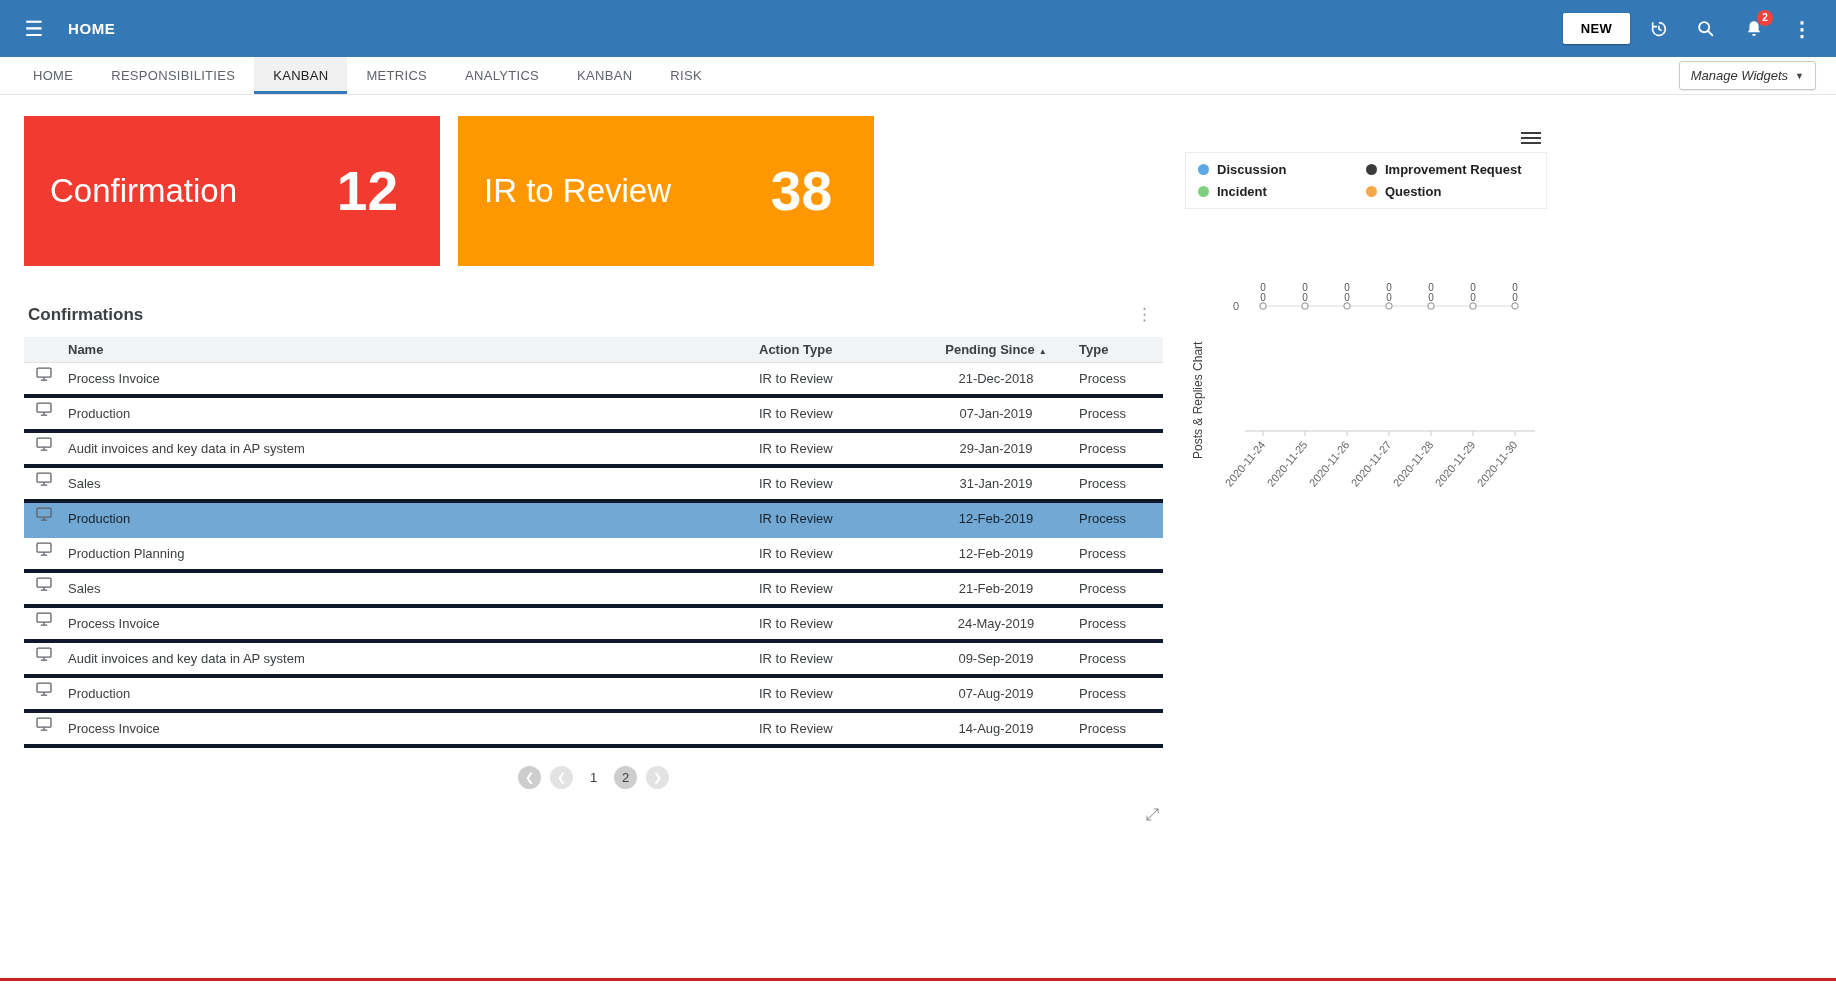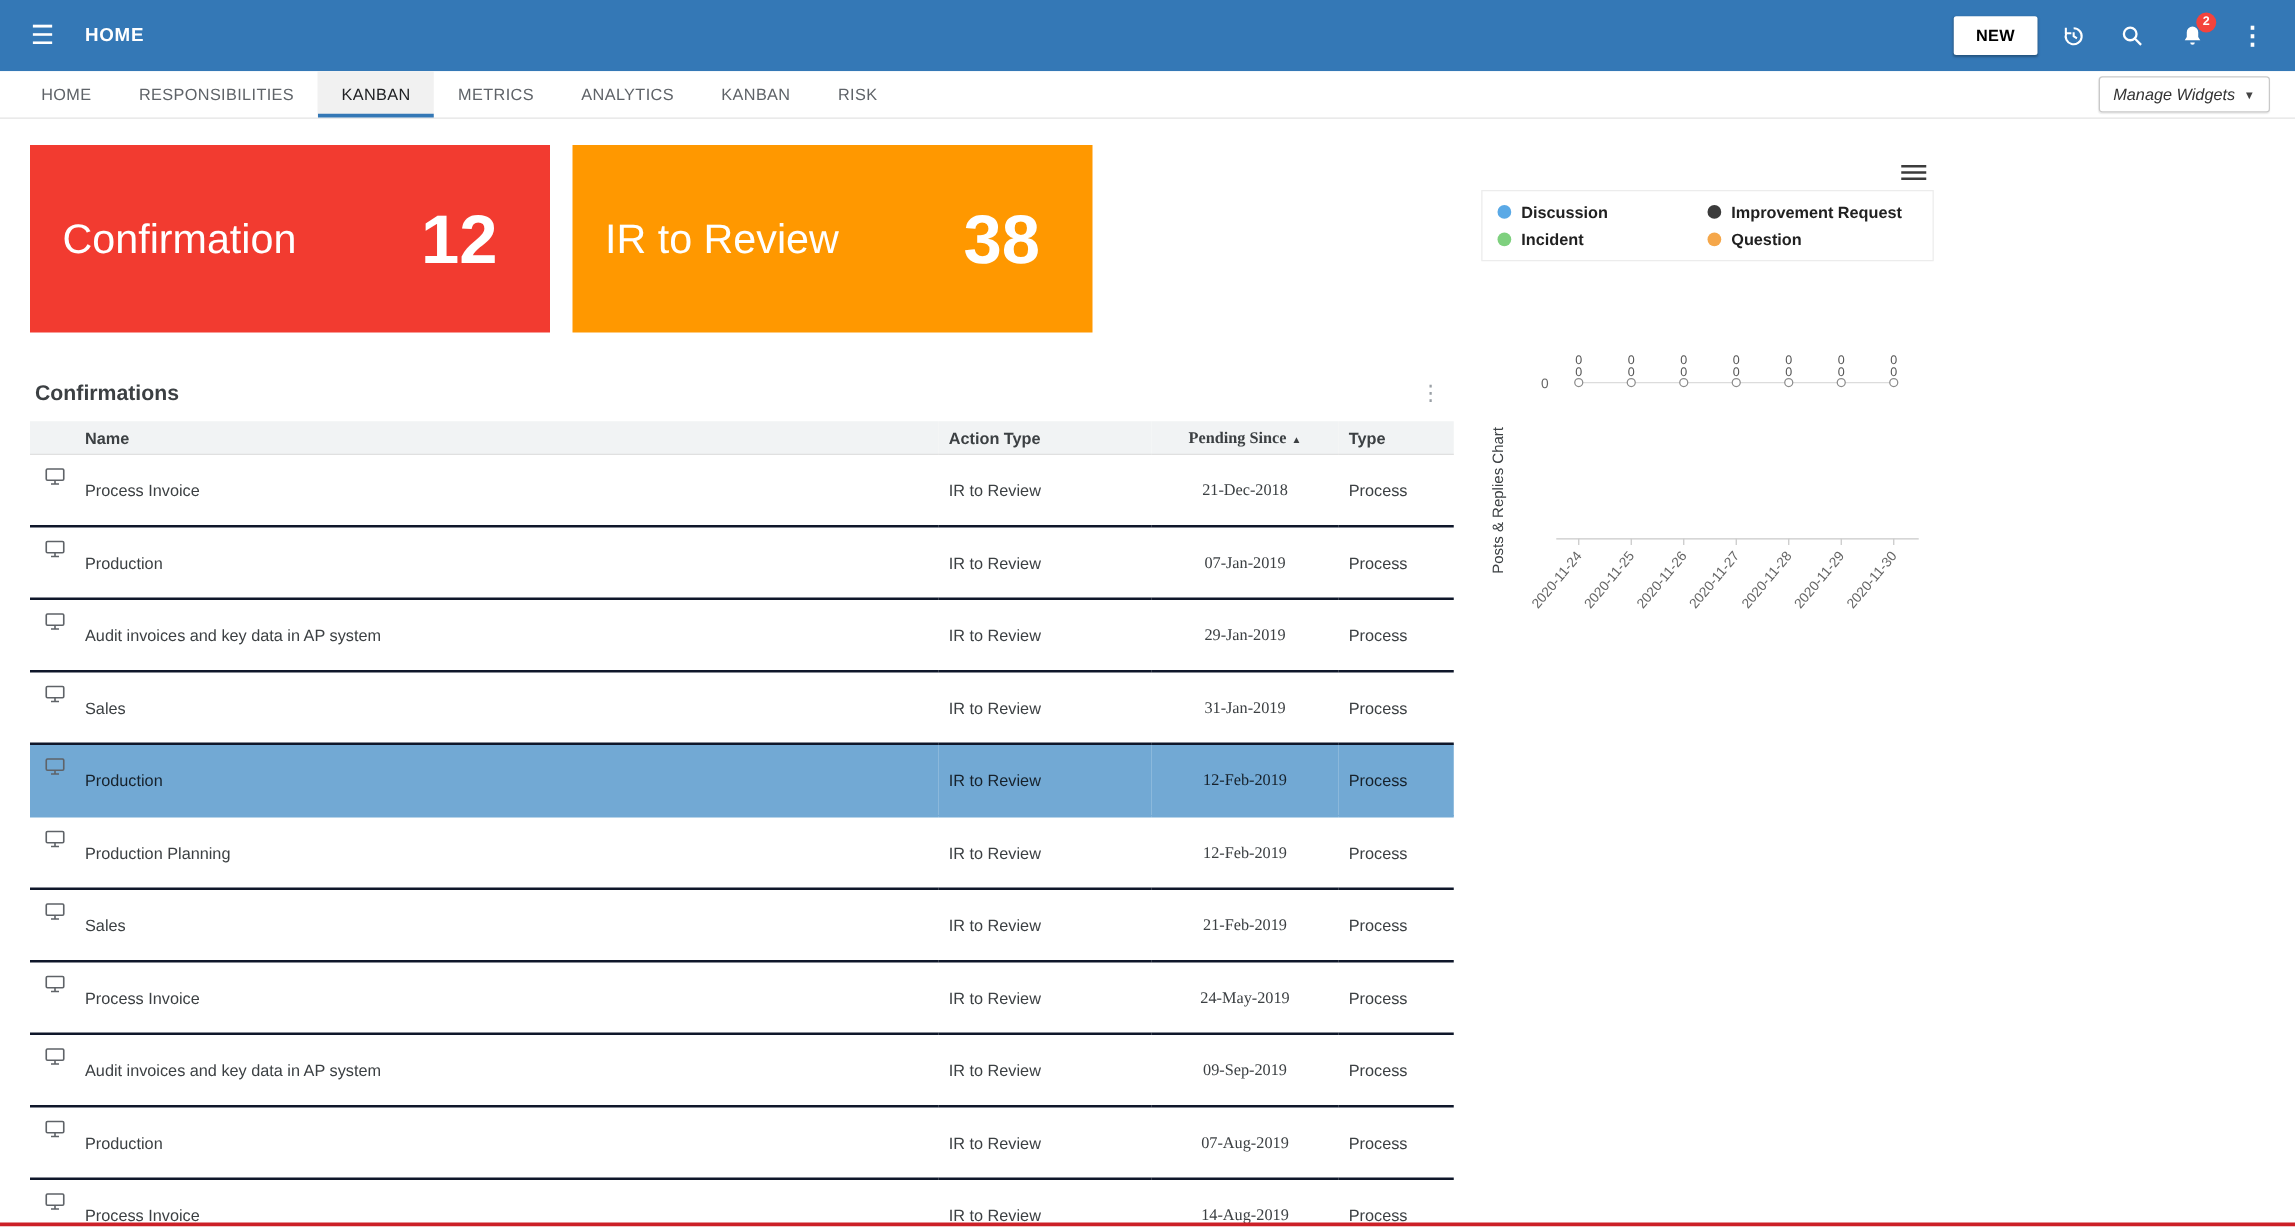--- a/index.html
+++ b/index.html
@@ -47,24 +47,24 @@
   
   .confirm-widget { width:1139px; margin-top:34px; }
   .widget-head { display:flex; align-items:center; justify-content:space-between; padding:4px 2px 12px 4px; }
   .widget-title { font-size:17px; font-weight:700; color:#3c4043; }
   .widget-kebab { color:#9aa0a6; font-size:17px; padding:0 8px; cursor:pointer; }
 
   table { width:100%; border-collapse:collapse; font-size:13px; color:#3c4043; }
   thead th { background:#f1f3f4; font-weight:700; text-align:left; padding:5px 8px;
              border-bottom:1px solid #e0e0e0; white-space:nowrap; cursor:pointer; }
   thead th.col-since { text-align:center; }
-  tbody td { padding:20px 8px; border-bottom:2px solid #0f172a; white-space:nowrap; }
+  tbody td { padding:8px 8px; border-bottom:4px solid #0f172a; white-space:nowrap; }
   .c-icon { width:34px; padding-left:12px; padding-top:2px; }
   .col-action { width:170px; }
-  .col-since { width:150px; text-align:center;font-family:Liberation Serif, serif; }
+  .col-since { width:150px; text-align:center; }
   .col-type { width:92px; }
   tr.selected td { background:var(--selected-row,#72a9d4); border-bottom-color:var(--selected-row,#72a9d4); color:#16212b; }
   .sort { font-size:8px; margin-left:4px; color:#3c4043; }
   tbody tr { cursor:pointer; }
 
   .pagination { display:flex; justify-content:center; align-items:center; gap:9px; padding:18px 0 8px; }
   .pg-btn { width:23px; height:23px; border-radius:50%; display:flex; align-items:center;
             justify-content:center; font-size:11px; color:#fff; cursor:pointer; }
   .pg-first { background:#cdcdcd; }
   .pg-prev  { background:#e3e3e3; }

